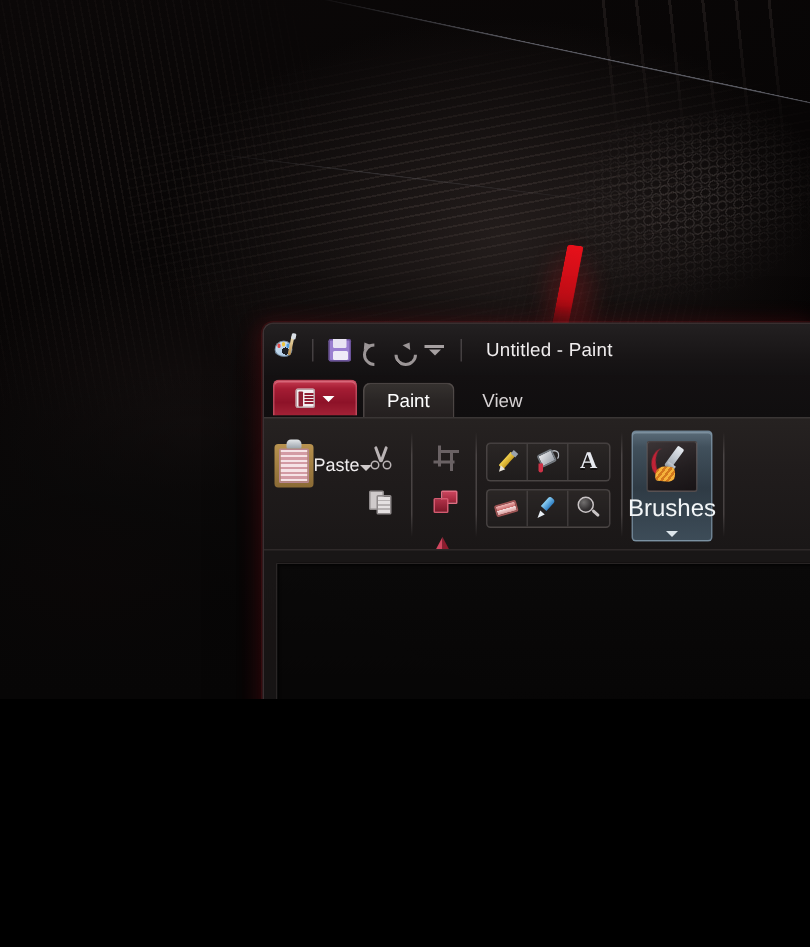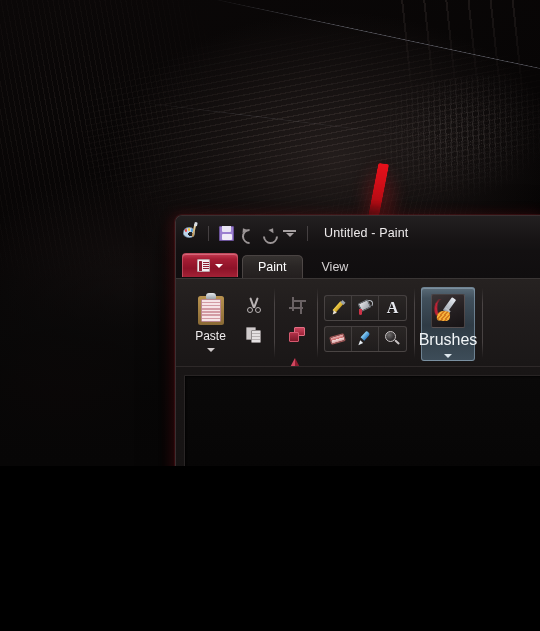--- a/index.html
+++ b/index.html
@@ -314,21 +314,21 @@
   .rgroup + .rgroup::before {
     content: "";
     position: absolute; left: 0; top: 5px;
     width: 1px; height: 70px;
     background: linear-gradient(180deg, rgba(0,0,0,0) 0%, rgba(134,126,126,0.40) 22%, rgba(134,126,126,0.40) 78%, rgba(0,0,0,0) 100%);
   }
 
   
   .bigbtn {
     width: 55px;
-    display: flex; flex-direction: column; align-items: center;
+    display: flex; align-items: center;
     padding-top: 3px;
   }
   .bigbtn .bi { height: 38px; display: flex; align-items: center; justify-content: center; }
   .bigbtn .blabel {
     color: #efeced; font-size: 12px; line-height: 14px; margin-top: 1px;
   }
   .bigbtn .bcaret {
     width: 0; height: 0; margin-top: 5px;
     border-left: 4.5px solid transparent; border-right: 4.5px solid transparent;
     border-top: 4.5px solid #cfcaca;

